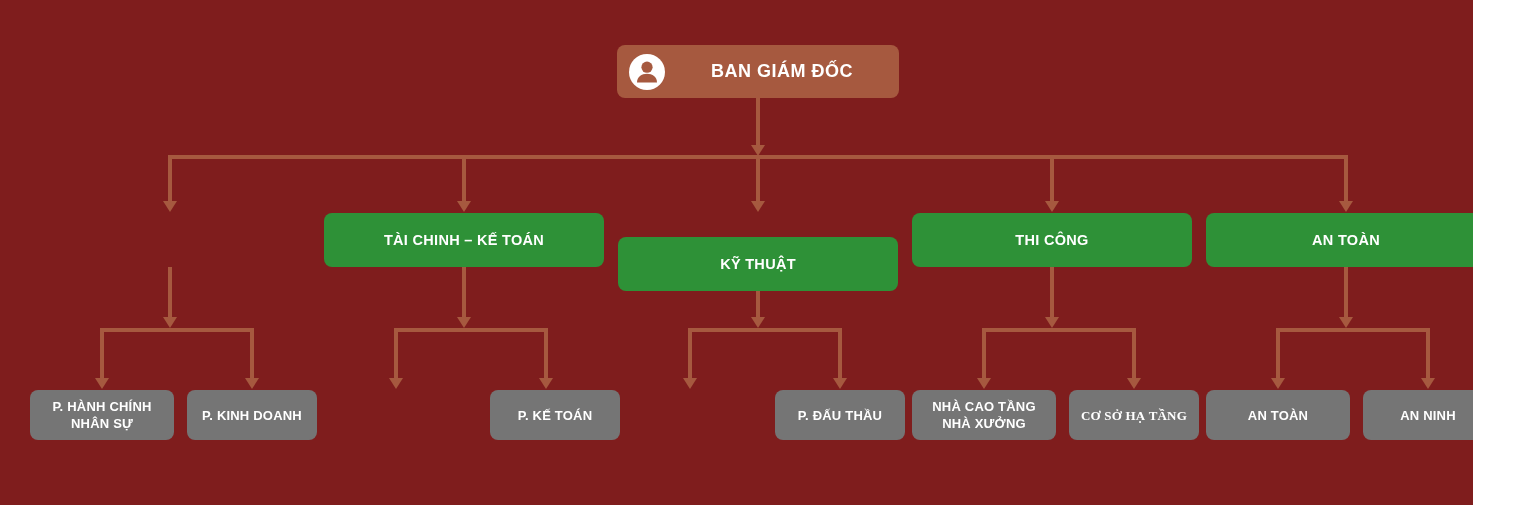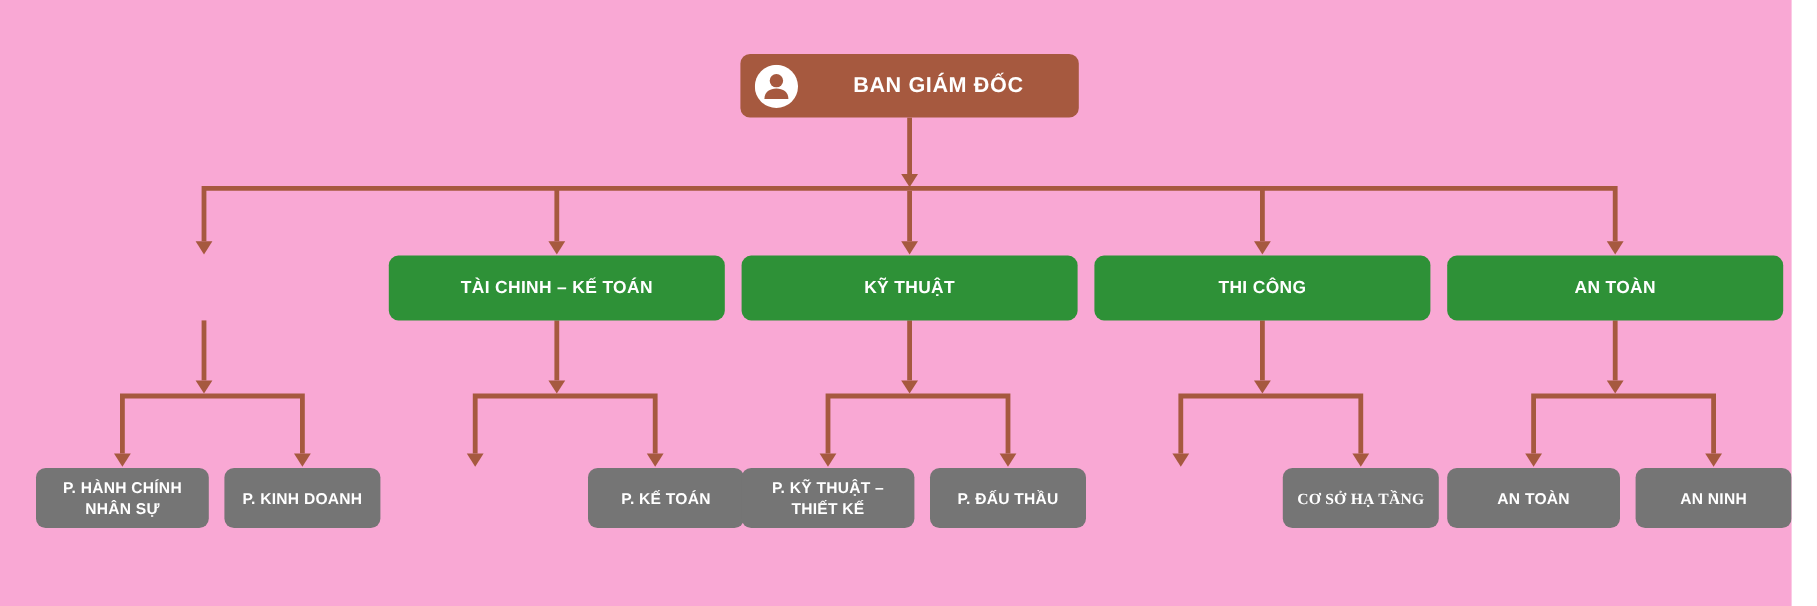--- a/index.html
+++ b/index.html
@@ -1,23 +1,22 @@
 <!DOCTYPE html>
 <html><head>
 <meta charset="utf-8">
 <style>
   html, body { margin: 0; padding: 0; background: #ffffff; }
   .stage {
     position: relative;
     width: 1473px;
     height: 505px;
-    background: #f9a8d4;
+    background: #7f1d1d;
     font-family: "Liberation Sans", sans-serif;
     overflow: hidden;
-    padding-left: 20px;
   }
   .connectors {
     position: absolute;
     left: 0; top: 0;
     pointer-events: none;
   }
   .node {
     position: absolute;
     box-sizing: border-box;
     color: #ffffff;
@@ -56,21 +55,21 @@
     height: 50px;
     background: #757575;
     font-size: 13px;
     line-height: 17px;
     letter-spacing: 0.2px;
   }
   .unit-a { width: 144px; }
   .unit-b { width: 130px; }
   .d1 { left: 30px; }   .u1a { left: 30px; }   .u1b { left: 187px; }
   .d2 { left: 324px; }  .u2a { left: 324px; }  .u2b { left: 490px; }
-  .d3 { left: 618px; }  .u3a { left: 618px; }  .u3b { left: 775px; }
+  .d3 { left: 618px; margin-top: 24px; }  .u3a { left: 618px; }  .u3b { left: 775px; }
   .d4 { left: 912px; }  .u4a { left: 912px; }  .u4b { left: 1069px; font-family: Liberation Serif, serif; }
   .d5 { left: 1206px; } .u5a { left: 1206px; } .u5b { left: 1363px; }
 </style>
 </head>
 <body>
 
 <div class="stage">
 
   <svg class="connectors" width="1514" height="505" viewBox="0 0 1514 505" xmlns="http://www.w3.org/2000/svg">
     <g stroke="#A6593F" stroke-width="4" fill="none">
@@ -153,26 +152,26 @@
   <div class="node unit unit-a u1a">
     <span class="label">P. HÀNH CHÍNH
 NHÂN SỰ</span>
   </div>
   <div class="node unit unit-b u1b">
     <span class="label">P. KINH DOANH</span>
   </div>
   <div class="node unit unit-b u2b">
     <span class="label">P. KẾ TOÁN</span>
   </div>
-  <div class="node unit unit-a u3a">
-    <span class="label">P. KỸ THUẬT –
-THIẾT KẾ</span>
-  </div>
   <div class="node unit unit-b u3b">
     <span class="label">P. ĐẤU THẦU</span>
+  </div>
+  <div class="node unit unit-a u4a">
+    <span class="label">NHÀ CAO TẦNG
+NHÀ XƯỞNG</span>
   </div>
   <div class="node unit unit-b u4b">
     <span class="label">CƠ SỞ HẠ TẦNG</span>
   </div>
   <div class="node unit unit-a u5a">
     <span class="label">AN TOÀN</span>
   </div>
   <div class="node unit unit-b u5b">
     <span class="label">AN NINH</span>
   </div>

